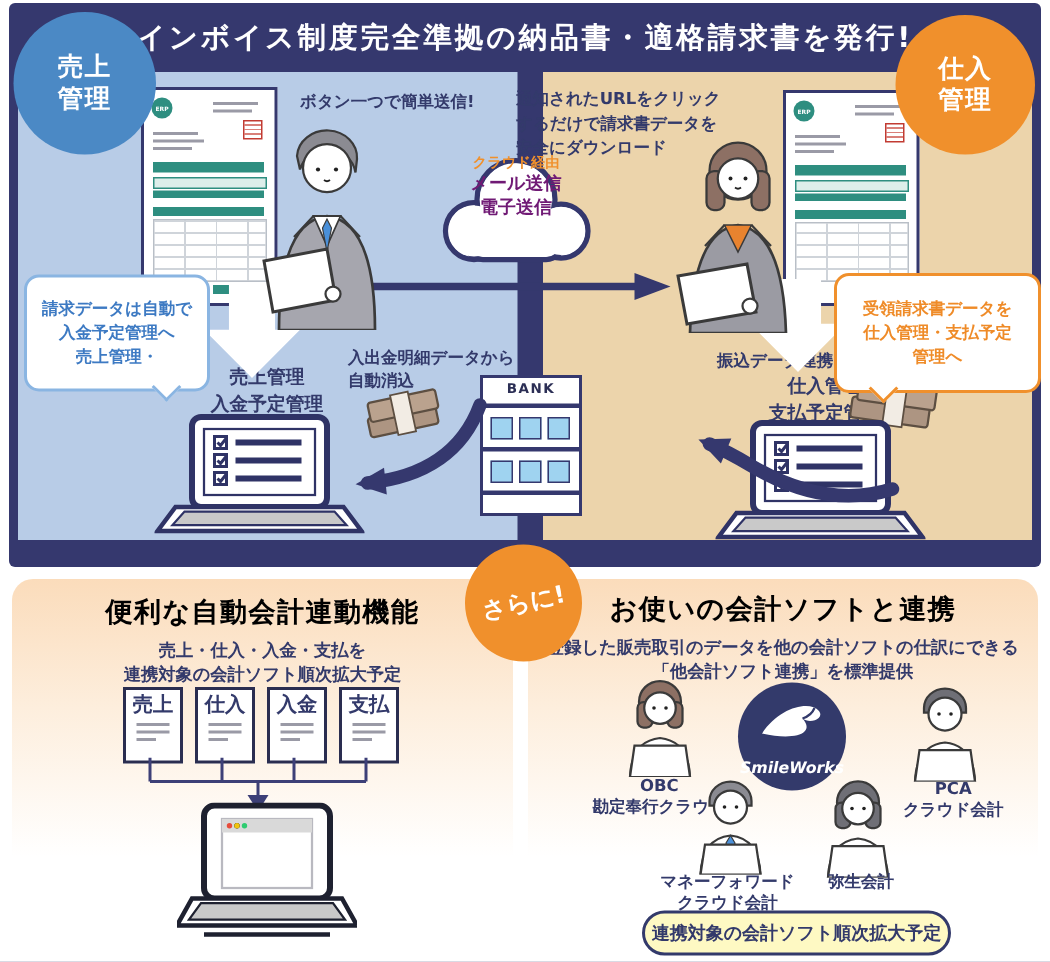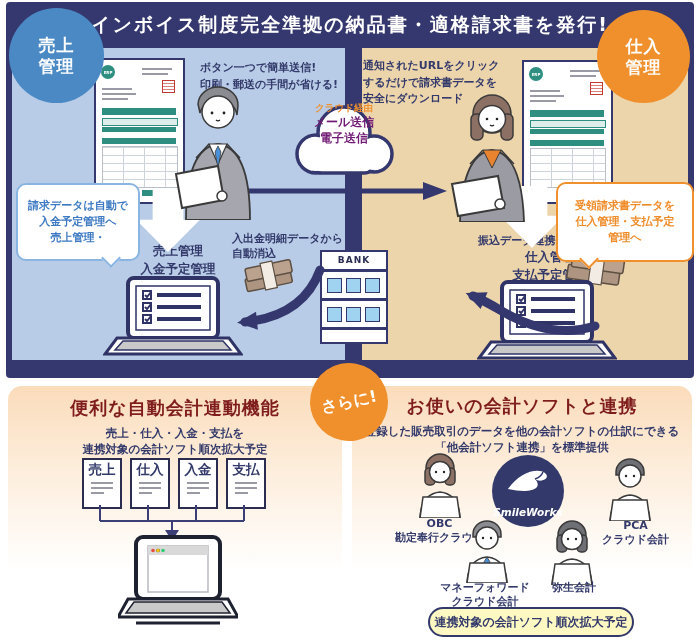--- a/index.html
+++ b/index.html
@@ -45,21 +45,21 @@
   .cloud-small{font-size:9.5px;color:#f0902c;display:block;}
   .cloud-main{font-size:12px;color:#701a75;line-height:1.3;display:block;}
   .bank-label{font-size:9px;letter-spacing:1px;color:#2c2f55;}
   
   .more-badge{left:310px;top:363px;width:78px;height:78px;border-radius:50%;background:#f0902c;color:#fff;
       display:flex;align-items:center;justify-content:center;font-size:16px;transform:rotate(-12deg);z-index:8;}
   
   .bpanel{border-radius:14px;background:linear-gradient(#fbdcbb 0%,#fdeedd 35%,#ffffff 75%);}
   .bpanel-left{left:8px;top:386px;width:334px;height:247px;}
   .bpanel-right{left:352px;top:386px;width:340px;height:247px;}
-  .bp-title{font-size:18px;letter-spacing:1px;text-align:center;color:#7f1d1d;}
+  .bp-title{font-size:18px;letter-spacing:1px;text-align:center;color:#000000;}
   .bp-sub{font-size:11.5px;line-height:1.35;text-align:center;color:#333a6b;}
   .mini-doc{width:36px;height:47px;background:#fff;border:2.5px solid #2a2d50;}
   .mini-doc .lbl{display:block;text-align:center;font-size:13.5px;color:#333a6b;margin-top:1px;}
   .mini-doc .bar{height:2px;background:#9a9aa6;margin:3px 7px 0 7px;}
   .mini-doc .bar.short{margin-right:16px;}
   .partner-label{font-size:11px;line-height:1.3;text-align:center;color:#333a6b;}
   .logo-circle{left:492px;top:455px;width:72px;height:72px;border-radius:50%;background:#333a6b;z-index:3;}
   .logo-text{left:0;bottom:9px;width:100%;text-align:center;color:#fff;font-size:10.5px;font-style:italic;}
   .pill{left:428px;top:607px;width:202px;height:26px;border:2px solid #333a6b;border-radius:15px;background:#fef9c3;
         display:flex;align-items:center;justify-content:center;font-size:12px;color:#333a6b;}
@@ -111,23 +111,22 @@
     <div class="abs tband" style="left:6px;top:48px;width:74px;height:7px;"></div>
     <div class="abs trow" style="left:6px;top:58px;width:74px;height:6px;"></div>
     <div class="abs tband" style="left:6px;top:67px;width:74px;height:5px;"></div>
     <div class="abs tband" style="left:6px;top:78px;width:74px;height:6px;"></div>
     <div class="abs inv-table" style="left:6px;top:86px;width:74px;height:38px;"></div>
     <div class="abs tband" style="left:46px;top:128px;width:34px;height:6px;"></div>
   </div>
 
   <div class="abs note" style="left:200px;top:60px;width:150px;">
     <div>ボタン一つで簡単送信!</div>
-      <div>印刷・郵送の手間が省ける!</div>
-  </div>
-  <div class="abs note" style="left:363px;top:58px;width:188px;">
+  </div>
+  <div class="abs note" style="left:344px;top:58px;width:188px;">
     <div>通知されたURLをクリック</div>
       <div>するだけで請求書データを</div>
       <div>安全にダウンロード</div>
   </div>
 
   <svg class="abs" style="left:172px;top:84px;z-index:3;" width="92" height="136" viewBox="0 0 92 136">
     <path d="M26,20 a20,18 0 0,1 40,2 l-1,9 a19,19 0 0,0 -37,-2 z" fill="#8b8b92" stroke="#3a3a3a" stroke-width="1.5"></path>
     <circle cx="46" cy="28" r="16" fill="#fff" stroke="#3a3a3a" stroke-width="1.5"></circle>
     <circle cx="40" cy="29" r="1.4" fill="#222"></circle>
       <circle cx="52" cy="29" r="1.4" fill="#222"></circle>

